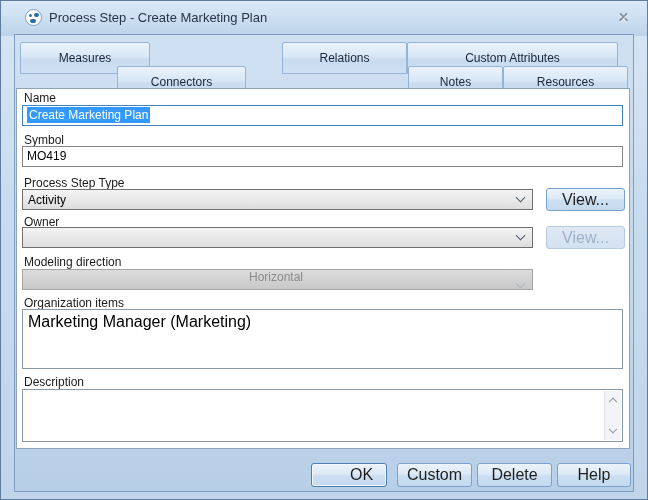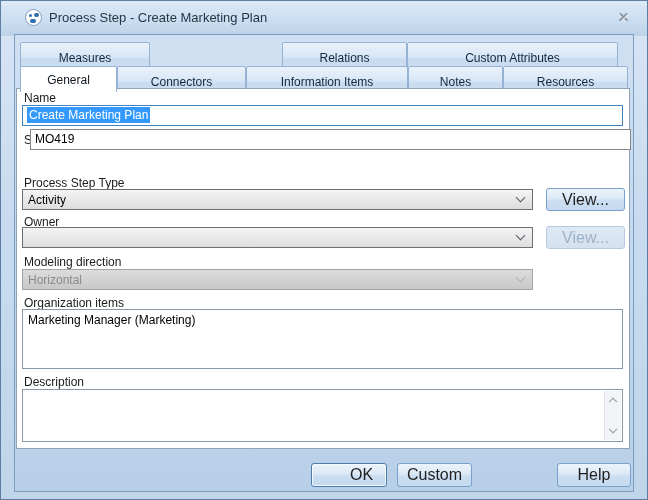--- a/index.html
+++ b/index.html
@@ -78,21 +78,21 @@
 
   .dropdown {
     position:absolute; left:5px; width:511px; height:21px;
     background:linear-gradient(180deg,#f4f4f4 0%,#e9e9e9 50%,#dddddd 100%);
     border:1px solid #6f6f6f;
     font-size:12px; color:#000;
     display:flex; align-items:center; padding:0 8px 0 5px;
   }
   .dropdown.disabled {
     background:linear-gradient(180deg,#dcdcdc,#c8c8c8);
-    border-color:#a3a3a3; color:#8b8b8b;
+    border-color:#a3a3a3; color:#8b8b8b;flex-direction:column;
   }
   .chev {
     display:inline-block; width:7px; height:7px; margin-left:auto; margin-top:-4px;
     border-right:1.6px solid #4e5c6a; border-bottom:1.6px solid #4e5c6a;
     transform:rotate(45deg);
   }
   .dropdown.disabled .chev { border-color:#a9b4be; }
 
   .btn {
     position:absolute; height:23px;
@@ -104,21 +104,21 @@
   .btn.disabled {
     border-color:#b7cadf;
     background:linear-gradient(180deg,#dfe9f4,#d3e1f0);
     color:#9db1c7;
   }
   .btn-view { left:529px; width:79px; }
 
   .bigbox {
     position:absolute; left:5px; width:601px;
     background:#ffffff; border:1px solid #8a99a9;
-    font-size:12px; color:#000; padding:3px 5px;
+    font-size:16px; color:#000; padding:3px 5px;
   }
 
   .vscroll {
     position:absolute; top:1px; right:1px; bottom:1px; width:17px;
     background:#f2f4f7; border-left:1px solid #e0e4e9;
   }
   .sb-btn { position:absolute; left:0; width:16px; height:16px; display:flex; align-items:center; justify-content:center; }
   .sb-up { top:0; }
   .sb-down { bottom:0; }
   .sb-chev {
@@ -154,45 +154,39 @@
     <div class="tab tab-row1" style="left:5px;width:130px;">
         <span>Measures</span>
       </div>
     <div class="tab tab-row1" style="left:267px;width:125px;">
         <span>Relations</span>
       </div>
     <div class="tab tab-row1" style="left:392px;width:211px;">
         <span>Custom Attributes</span>
       </div>
 
-    <div class="tab tab-row2 active" style="left:5px;width:97px;">
-        <span>General</span>
-      </div>
     <div class="tab tab-row2" style="left:102px;width:129px;">
         <span>Connectors</span>
-      </div>
-    <div class="tab tab-row2" style="left:231px;width:162px;">
-        <span>Information Items</span>
       </div>
     <div class="tab tab-row2" style="left:393px;width:95px;">
         <span>Notes</span>
       </div>
     <div class="tab tab-row2" style="left:488px;width:125px;">
         <span>Resources</span>
       </div>
 
     <div class="panel">
 
       <span class="lbl" style="top:2px;">Name</span>
       <div class="input focused" style="top:16px;">
         <span class="sel">Create Marketing Plan</span>
       </div>
 
       <span class="lbl" style="top:44px;">Symbol</span>
-      <div class="input" style="top:40px;margin-left:8px;">MO419</div>
+      <div class="input" style="top:57px;">MO419</div>
 
       <span class="lbl" style="top:87px;">Process Step Type</span>
       <div class="dropdown" style="top:100px;">
         <span>Activity</span>
         <span class="chev"></span>
       </div>
       <div class="btn btn-view" style="top:99px;">View...</div>
 
       <span class="lbl" style="top:126px;">Owner</span>
       <div class="dropdown" style="top:138px;">
@@ -221,16 +215,17 @@
             </span>
           <span class="sb-btn sb-down">
               <span class="sb-chev"></span>
             </span>
         </span>
       </div>
     </div>
 
     <div class="btn footer-btn default" style="left:296px;width:76px;">OK</div>
     <div class="btn footer-btn" style="left:382px;width:75px;">Custom</div>
+    <div class="btn footer-btn" style="left:462px;width:75px;">Delete</div>
     <div class="btn footer-btn" style="left:542px;width:74px;">Help</div>
   </div>
 
 </div>
 
 </body></html>

